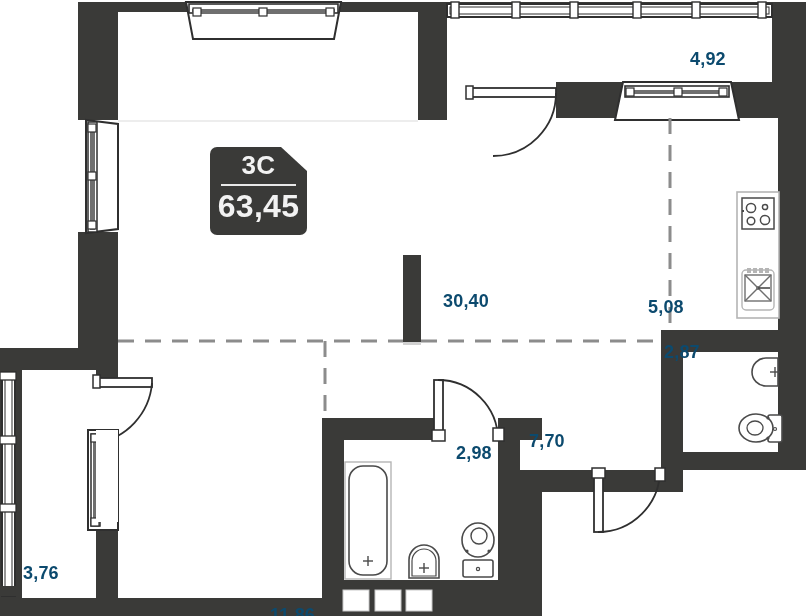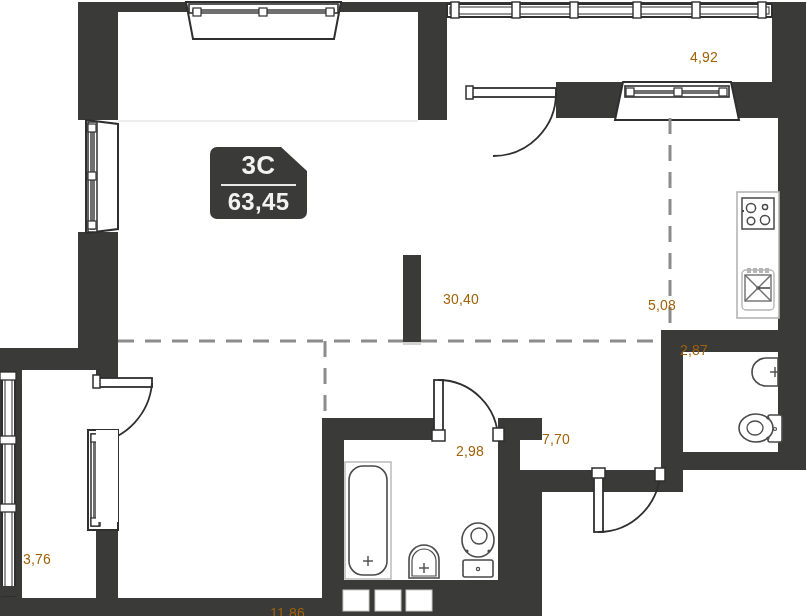--- a/index.html
+++ b/index.html
@@ -17,33 +17,34 @@
   #plan-svg{
     position:absolute;
     left:0; top:0;
     width:807px;
     height:616px;
     display:block;
   }
   .area-label{
     position:absolute;
     font-family:"Liberation Sans", sans-serif;
-    font-size:14px;
-    color:#a16207;
+    font-size:18px;
+    color:#0c4a6e;
     letter-spacing:0.2px;
     white-space:nowrap;
     line-height:1;
+    font-weight:bold;
   }
   
   #apt-badge{
     position:absolute;
     left:210px;
     top:147px;
     width:97px;
-    height:72px;
+    height:88px;
   }
   #apt-badge .badge-shape{
     position:absolute;
     inset:0;
     background:#3a3a38;
     border-radius:7px;
     -webkit-clip-path:polygon(0 0, 71px 0, 100% 24px, 100% 100%, 0 100%);
     clip-path:polygon(0 0, 71px 0, 100% 24px, 100% 100%, 0 100%);
   }
   #apt-badge .badge-type{
@@ -64,21 +65,21 @@
     top:37px;
     height:2px;
     background:#e8e8e8;
   }
   #apt-badge .badge-area{
     position:absolute;
     left:0; right:0;
     top:42px;
     text-align:center;
     color:#f2f2f2;
-    font-size:24px;
+    font-size:32px;
     font-weight:bold;
     letter-spacing:0.3px;
     line-height:1.1;
   }
 </style>
 </head>
 <body>
 
 <div id="plan-root">
 
@@ -312,20 +313,20 @@
     <div class="badge-shape"></div>
     <div class="badge-type">3С</div>
     <div class="badge-rule"></div>
     <div class="badge-area">63,45</div>
   </div>
 
   <div id="area-labels">
       <div class="area-label" style="left: 443px; top: 292px;">30,40</div>
       <div class="area-label" style="left: 690px; top: 50px;">4,92</div>
       <div class="area-label" style="left: 648px; top: 298px;">5,08</div>
-      <div class="area-label" style="left: 680px; top: 343px; text-align: right;">2,87</div>
-      <div class="area-label" style="left: 529px; top: 432px; margin-left: 13px;">7,70</div>
+      <div class="area-label" style="left: 664px; top: 343px; text-align: right;">2,87</div>
+      <div class="area-label" style="left: 529px; top: 432px;">7,70</div>
       <div class="area-label" style="left: 456px; top: 444px;">2,98</div>
       <div class="area-label" style="left: 270px; top: 567px; margin-top: 39px;">11,86</div>
-      <div class="area-label" style="left: 23px; top: 552px;">3,76</div>
+      <div class="area-label" style="left: 23px; top: 564px;">3,76</div>
     </div>
 
 </div>
 
 </body></html>

